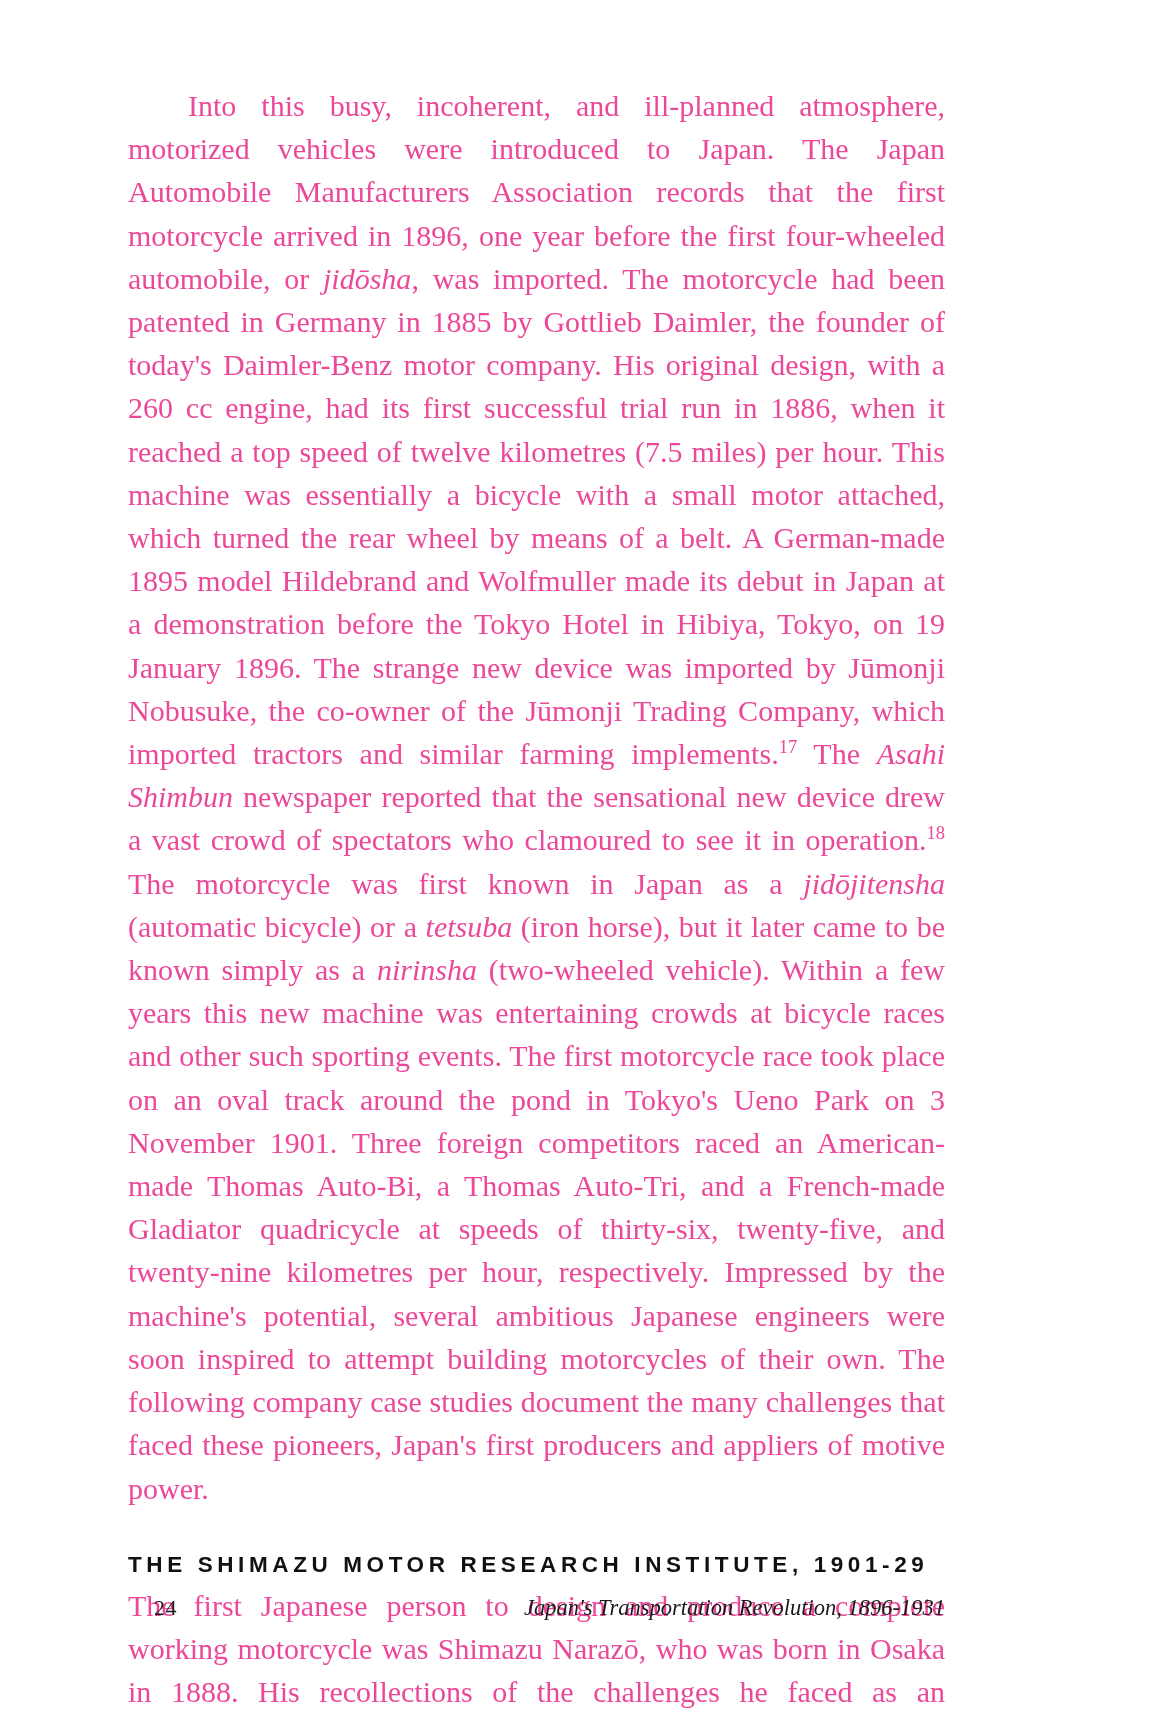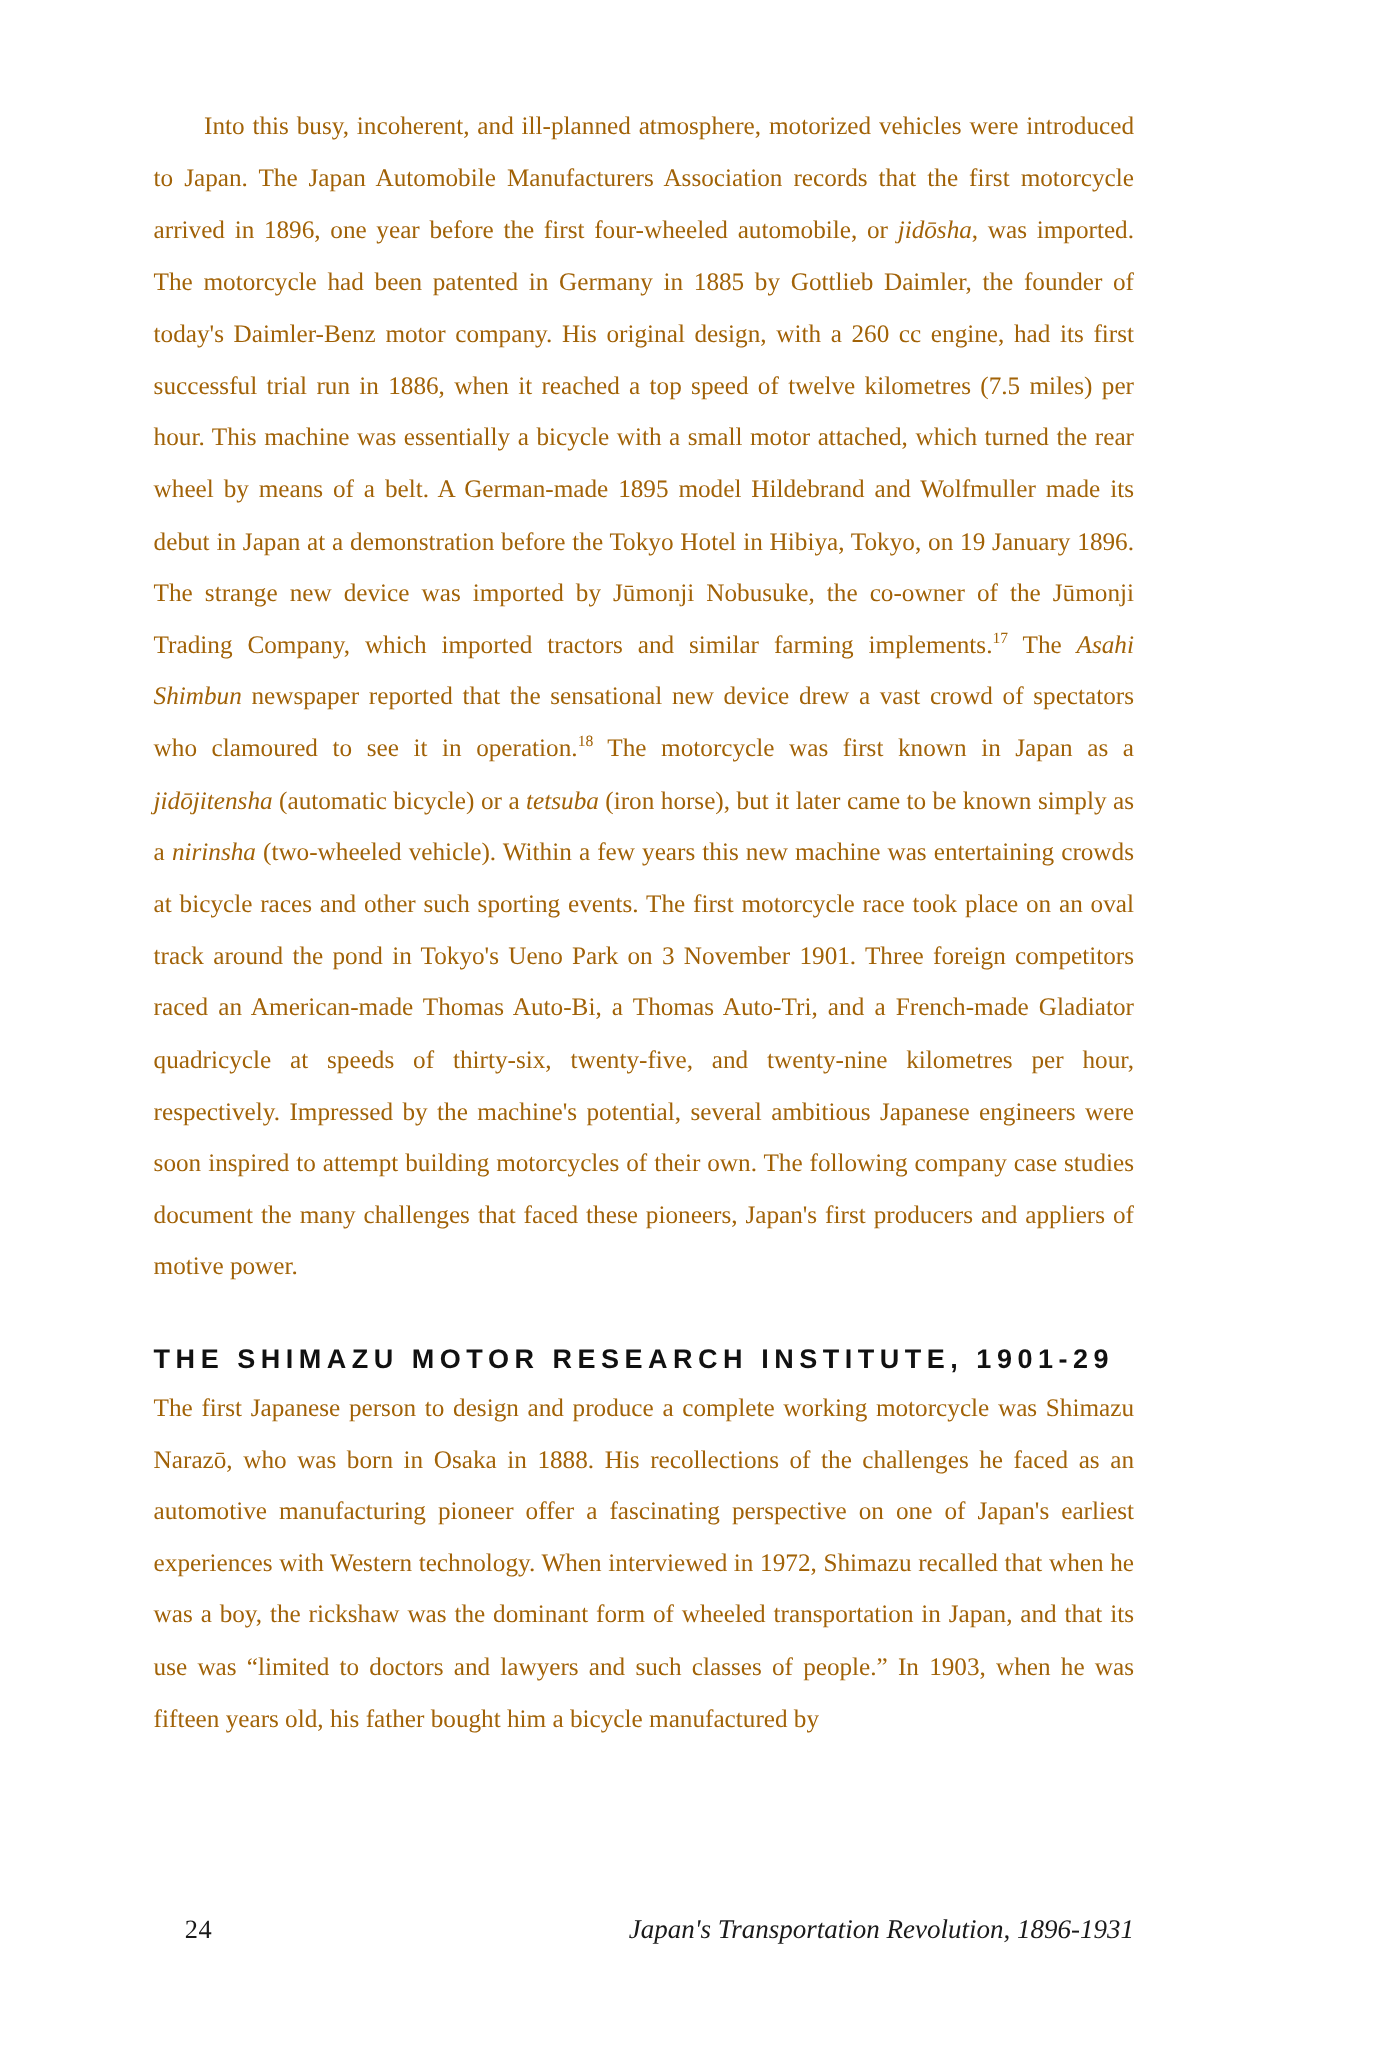--- a/index.html
+++ b/index.html
@@ -23,26 +23,26 @@
     background: #ffffff;
   }
   .text-column {
     position: absolute;
     left: 128px;
     top: 84px;
     width: 817px;
   }
   p.body-par {
     margin: 0;
-    font-size: 21px;
+    font-size: 30px;
     line-height: 43.2px;
     text-align: justify;
     text-justify: inter-word;
     hyphens: manual;
-    color: #a16207;
+    color: #ec4899;
   }
   p.body-par.indent {
     text-indent: 2.0em;
   }
   .section-head {
     margin: 0;
     padding-top: 42px;
     padding-bottom: 6px;
     font-family: "Liberation Sans", sans-serif;
     font-weight: bold;

